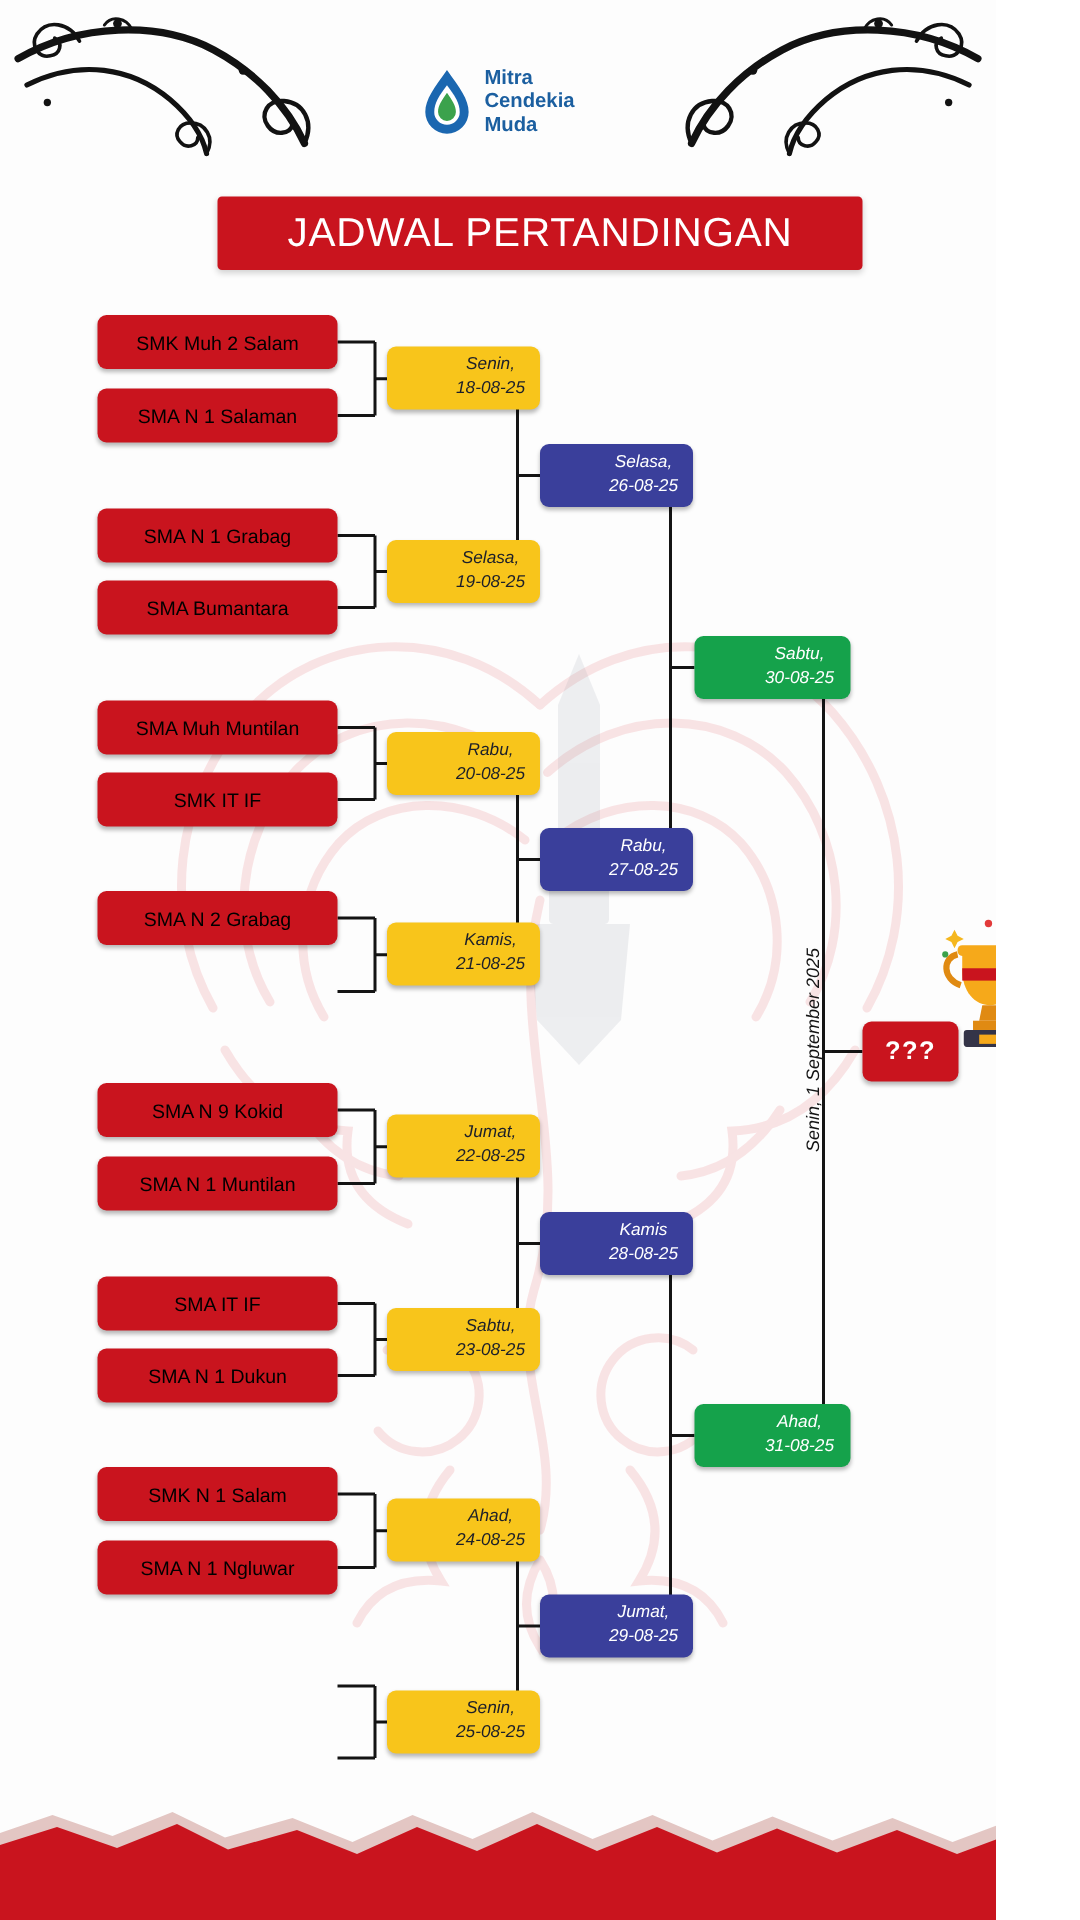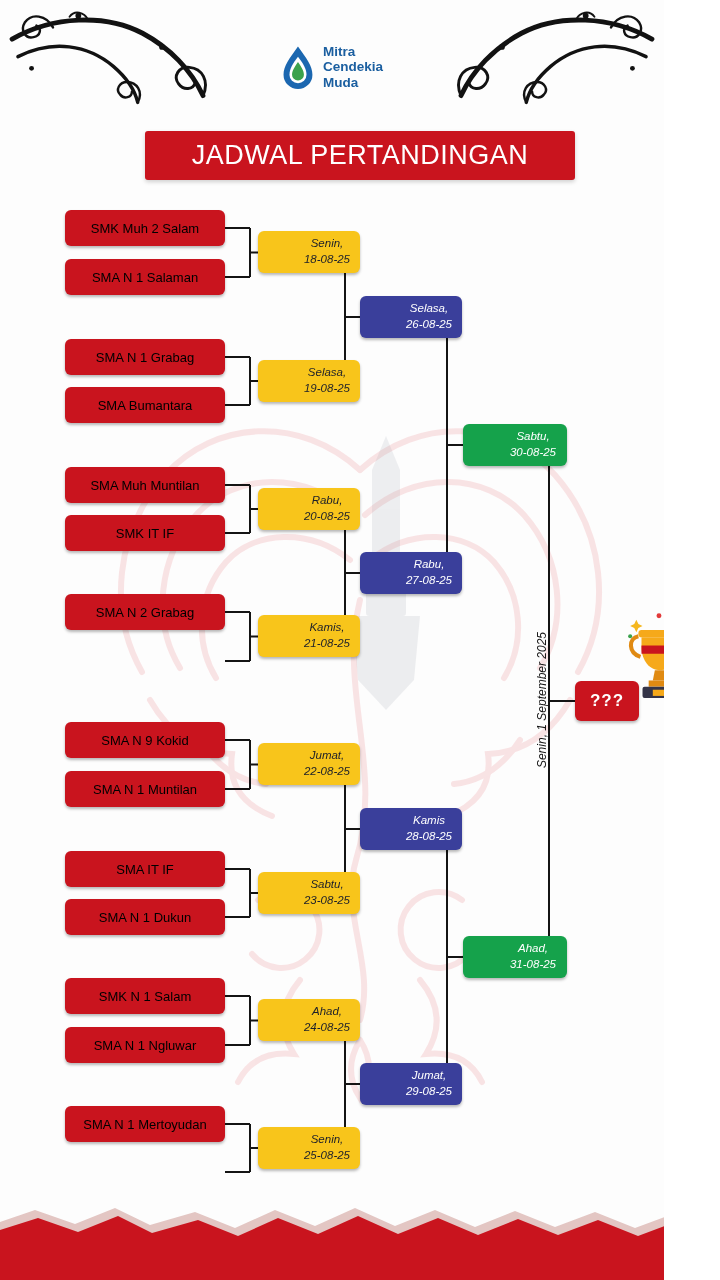--- a/index.html
+++ b/index.html
@@ -158,21 +158,20 @@
   <div class="team" style="top:387px">SMA Bumantara</div>
   <div class="team" style="top:467px">SMA Muh Muntilan</div>
   <div class="team" style="top:515px">SMK IT IF</div>
   <div class="team" style="top:594px">SMA N 2 Grabag</div>
   <div class="team" style="top:722px">SMA N 9 Kokid</div>
   <div class="team" style="top:771px">SMA N 1 Muntilan</div>
   <div class="team" style="top:851px">SMA IT IF</div>
   <div class="team" style="top:899px">SMA N 1 Dukun</div>
   <div class="team" style="top:978px">SMK N 1 Salam</div>
   <div class="team" style="top:1027px">SMA N 1 Ngluwar</div>
-  <div class="team" style="top:1106px">SMA N 1 Mertoyudan</div>
 
   <div class="slot yellow" style="top:231px">
     <span>Senin,</span>
     <span>18-08-25</span>
   </div>
   <div class="slot yellow" style="top:360px">
     <span>Selasa,</span>
     <span>19-08-25</span>
   </div>
   <div class="slot yellow" style="top:488px">

